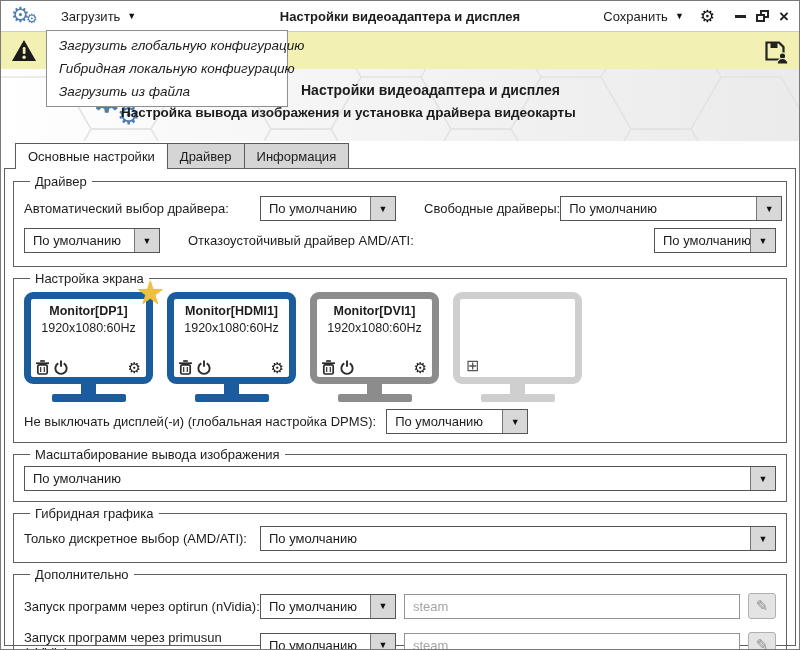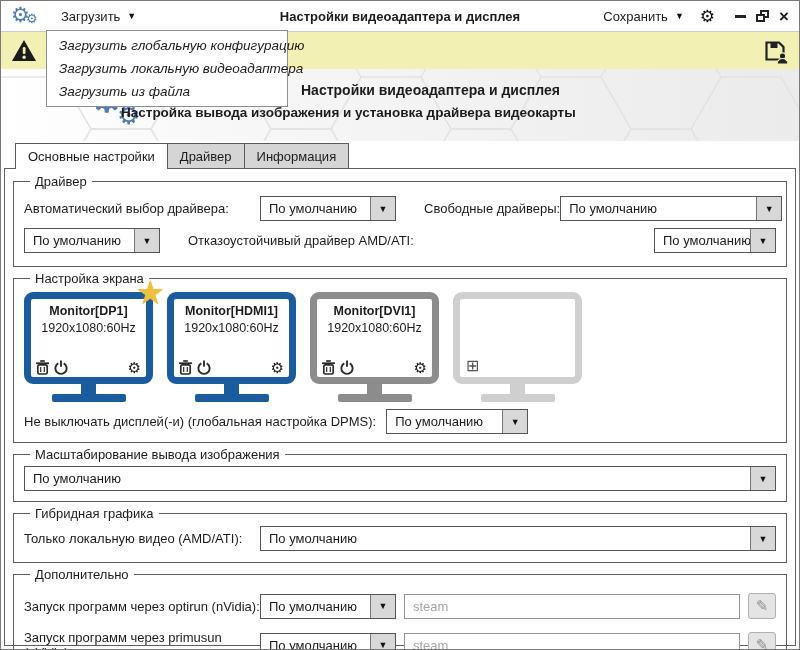--- a/index.html
+++ b/index.html
@@ -117,21 +117,21 @@
           <span class="back"></span>
           <span class="front"></span>
         </span>
       <span class="win-close">×</span>
     </div>
   </div>
 </div>
 
 <div class="dropdown-menu">
   <div class="dropdown-item">Загрузить глобальную конфигурацию</div>
-  <div class="dropdown-item">Загрузить локальную видеоадаптера</div>
+  <div class="dropdown-item">Гибридная локальную конфигурацию</div>
   <div class="dropdown-item">Загрузить из файла</div>
 </div>
 
 <div class="notify-bar">
   <svg width="26" height="23" viewBox="0 0 26 23">
     <path d="M13 1 L25 22 L1 22 Z" fill="#1b1b1b"></path>
     <rect x="11.8" y="8" width="2.7" height="7" rx="1.2" fill="#f3f0b3"></rect>
     <circle cx="13.1" cy="18.3" r="1.7" fill="#f3f0b3"></circle>
   </svg>
   <span class="notify-text">В</span>
@@ -304,21 +304,21 @@
       <span class="combo grow">
         <span class="ctext">По умолчанию</span>
         <span class="cbtn">▼</span>
       </span>
     </div>
   </fieldset>
 
   <fieldset>
     <legend>Гибридная графика</legend>
     <div class="form-row" style="margin:5px 0 5px">
-      <span class="lbl w1">Только локальную видео (AMD/ATI):</span>
+      <span class="lbl w1">Только дискретное выбор (AMD/ATI):</span>
       <span class="combo grow">
         <span class="ctext">По умолчанию</span>
         <span class="cbtn">▼</span>
       </span>
     </div>
   </fieldset>
 
   <fieldset>
     <legend>Дополнительно</legend>
     <div class="form-row" style="margin:11px 0">

